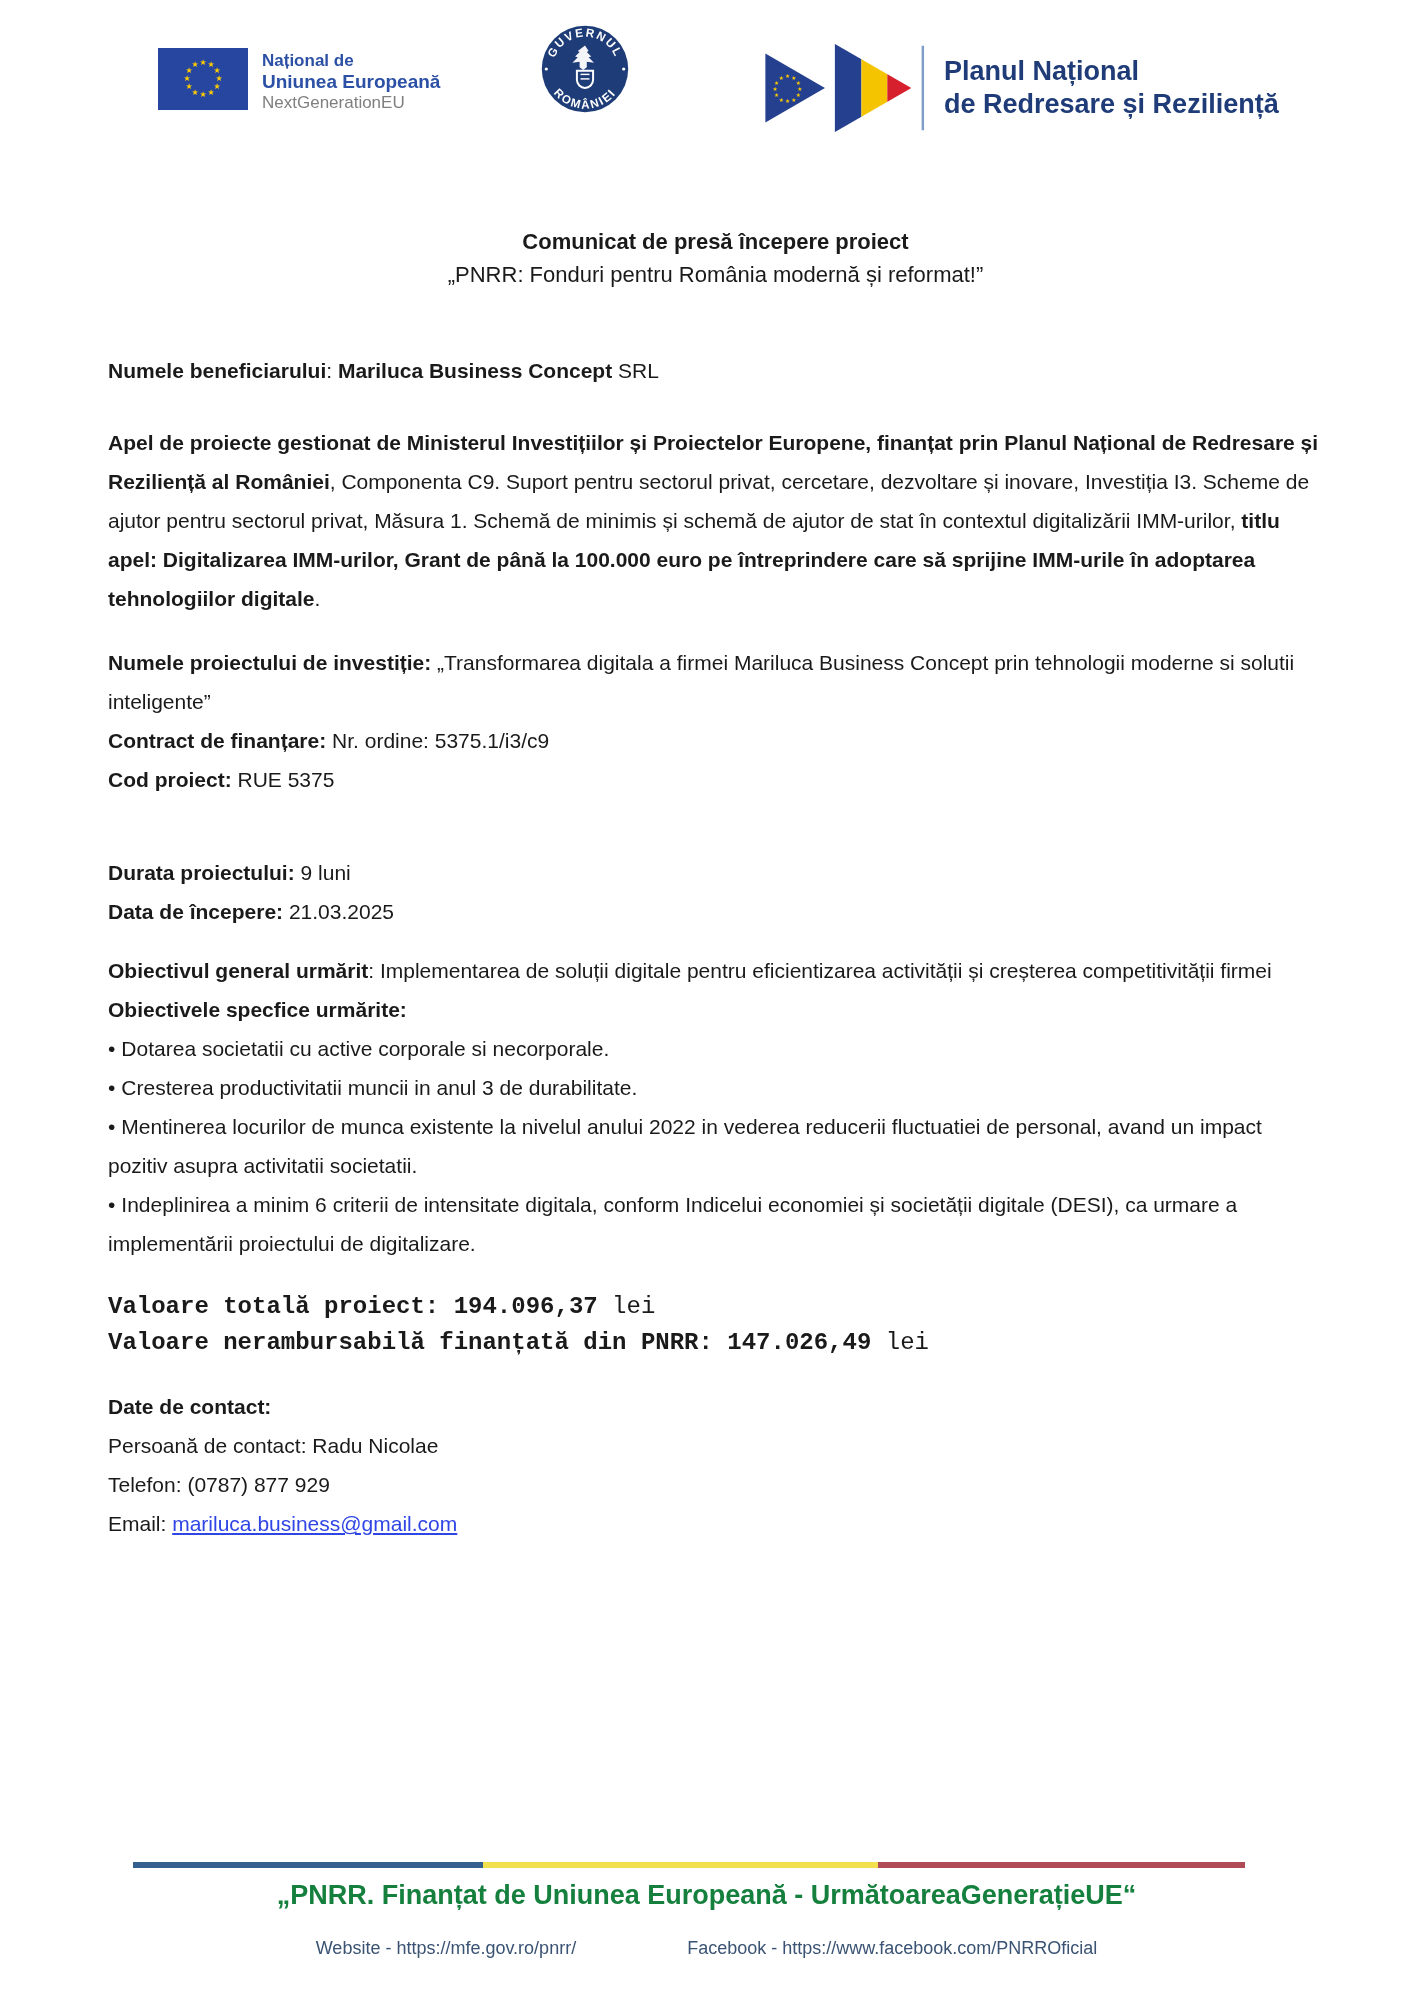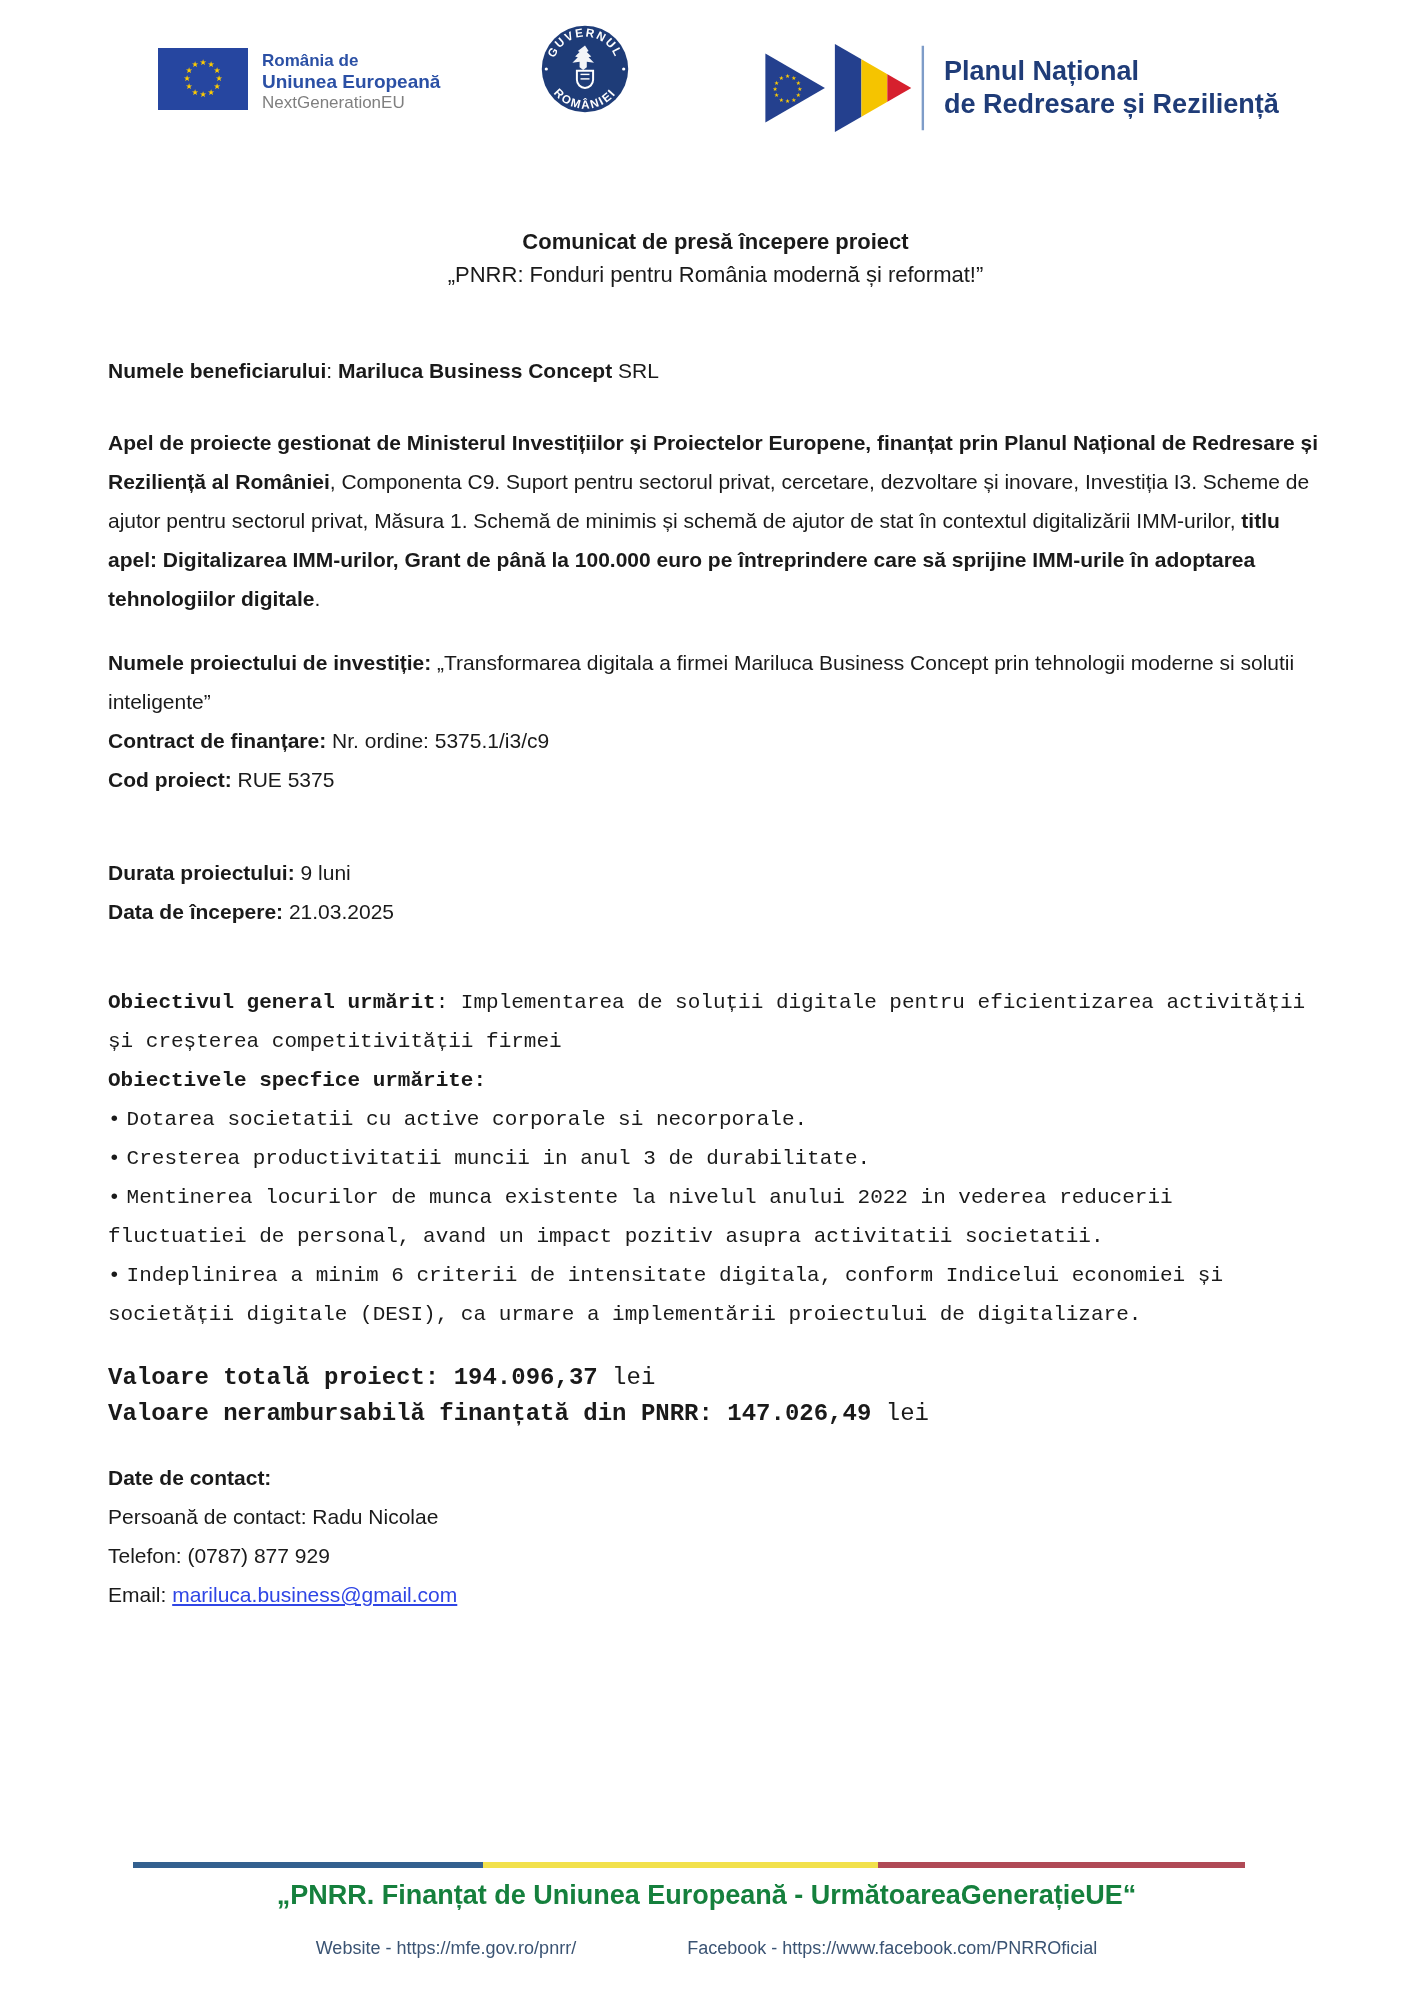--- a/index.html
+++ b/index.html
@@ -24,21 +24,21 @@
   
   .content{position:absolute;left:108px;top:0;width:1215px;}
   .title-block{margin-top:225px;text-align:center;font-size:22px;line-height:33px;}
   .title-l1{font-weight:bold;}
   .para{font-size:21px;line-height:39px;}
   .b{font-weight:bold;}
   .beneficiary{margin-top:60px;}
   .call{margin-top:33px;}
   .project{margin-top:25px;}
   .timeline{margin-top:54px;}
-  .objectives{margin-top:52px;font-family:Liberation Mono, monospace;}
+  .objectives{margin-top:20px;}
   .bullet-row .bullet{margin-right:6px;}
   .values{margin-top:26px;font-family:Liberation Mono, monospace;font-size:24px;
           line-height:36px;font-weight:bold;}
   .values .plain{font-weight:normal;}
   .contact{margin-top:26px;}
   .email-link{color:#2F45E5;text-decoration:underline;cursor:pointer;}
 
   
   .footer{position:absolute;left:0;top:0;width:100%;}
   .tricolor{position:absolute;left:133px;top:1862px;width:1112px;height:6px;display:flex;}
@@ -69,21 +69,21 @@
           <text x="53" y="47">★</text>
           <text x="45" y="49">★</text>
           <text x="37" y="47">★</text>
           <text x="31" y="41">★</text>
           <text x="29" y="33">★</text>
           <text x="31" y="25">★</text>
           <text x="37" y="19">★</text>
         </g>
       </svg>
       <div class="eu-text">
-        <div class="l1">România de</div>
+        <div class="l1">Național de</div>
         <div class="l2">Uniunea Europeană</div>
         <div class="l3">NextGenerationEU</div>
       </div>
     </div>
 
     <svg class="gov-seal" viewBox="0 0 100 100">
       <circle cx="50" cy="50" r="48" fill="#1E3C78"></circle>
       <defs>
         <path id="arcTop" d="M 14,50 A 36,36 0 0 1 86,50"></path>
         <path id="arcBottom" d="M 6,50 A 44,44 0 0 0 94,50"></path>

